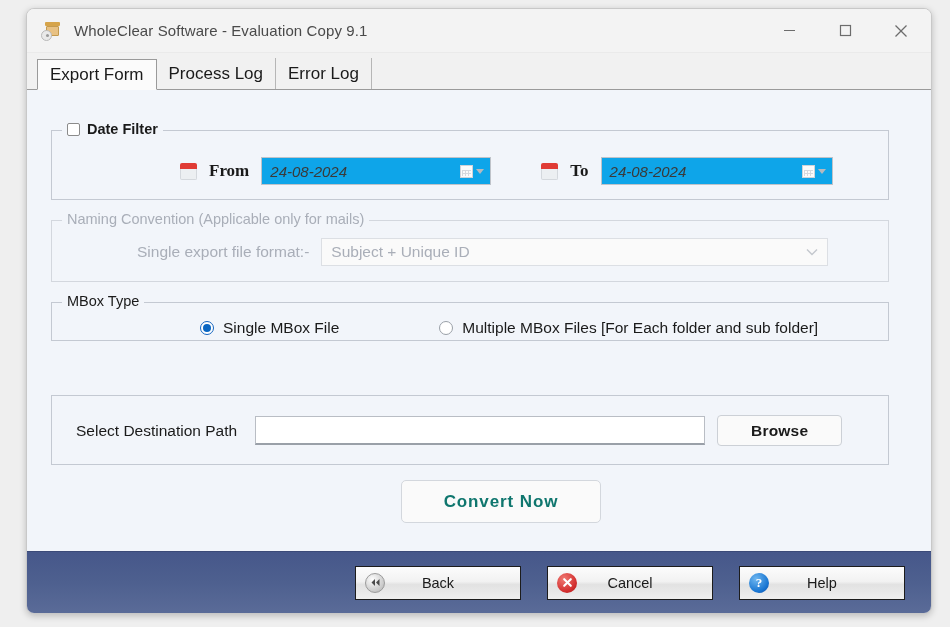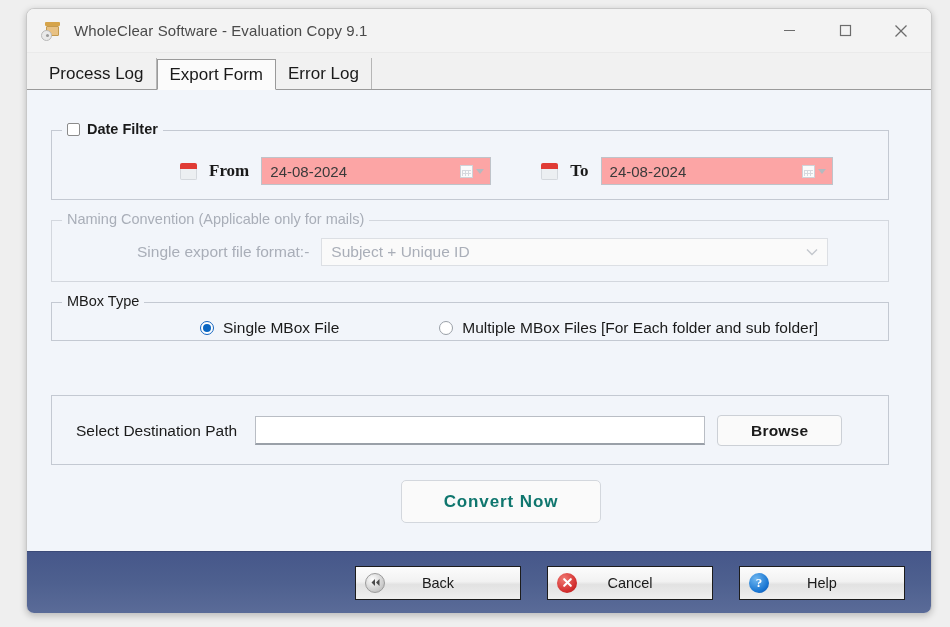--- a/index.html
+++ b/index.html
@@ -190,28 +190,29 @@
   .dlabel {
     font-family: "Liberation Serif", serif;
     font-size: 17px;
     font-weight: bold;
     color: #1a1a1a;
     margin-left: 12px;
     margin-right: 12px;
   }
   .datefield {
     height: 28px;
-    background: #fca5a5;
+    background: #0ea5e9;
     border: 1px solid #bfc3c9;
     display: flex;
     align-items: center;
     padding-left: 8px;
     font-size: 15px;
     color: #3a3a3a;
     position: relative;
+    font-style: italic;
   }
   .datefield .dd {
     margin-left: auto;
     margin-right: 6px;
     display: flex;
     align-items: center;
     gap: 3px;
   }
   .grid-glyph {
     width: 13px; height: 13px;
@@ -395,25 +396,25 @@
         <div class="win-btn close">
           <svg width="14" height="14" viewBox="0 0 14 14">
               <line x1="1.5" y1="1.5" x2="12.5" y2="12.5" stroke="#6c6c6c" stroke-width="1.2"></line>
               <line x1="12.5" y1="1.5" x2="1.5" y2="12.5" stroke="#6c6c6c" stroke-width="1.2"></line>
             </svg>
         </div>
       </div>
     </div>
 
     <div class="tabstrip">
+      <div class="tab active">
+        <span>Export Form</span>
+      </div>
       <div class="tab">
         <span>Process Log</span>
-      </div>
-      <div class="tab active">
-        <span>Export Form</span>
       </div>
       <div class="tab">
         <span>Error Log</span>
       </div>
       <div class="tabfill"></div>
     </div>
 
     <div class="content">
 
       <div class="group" style="left:24px; top:40px; width:838px; height:70px;">

